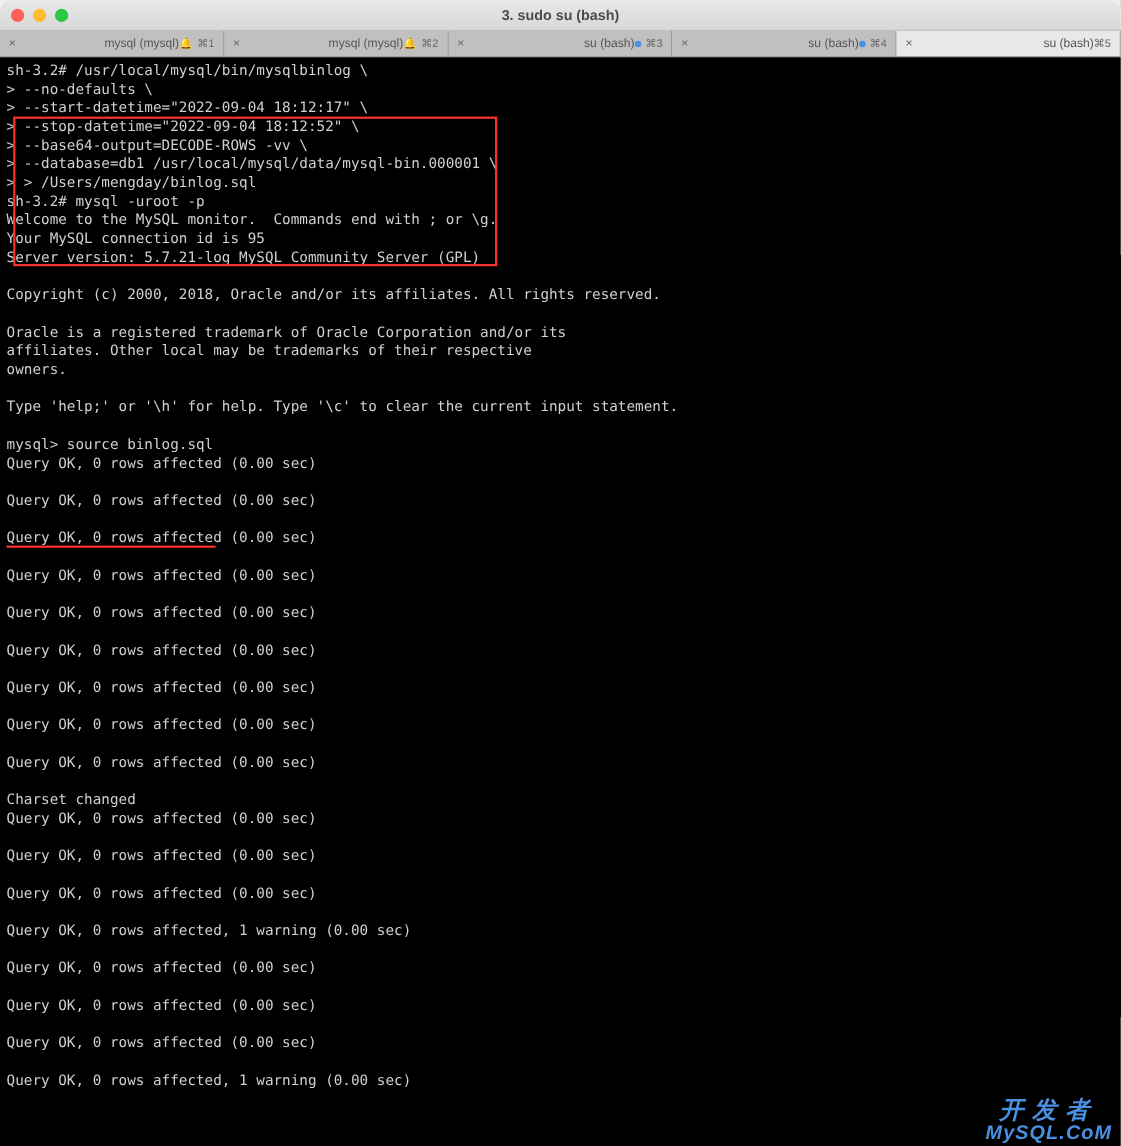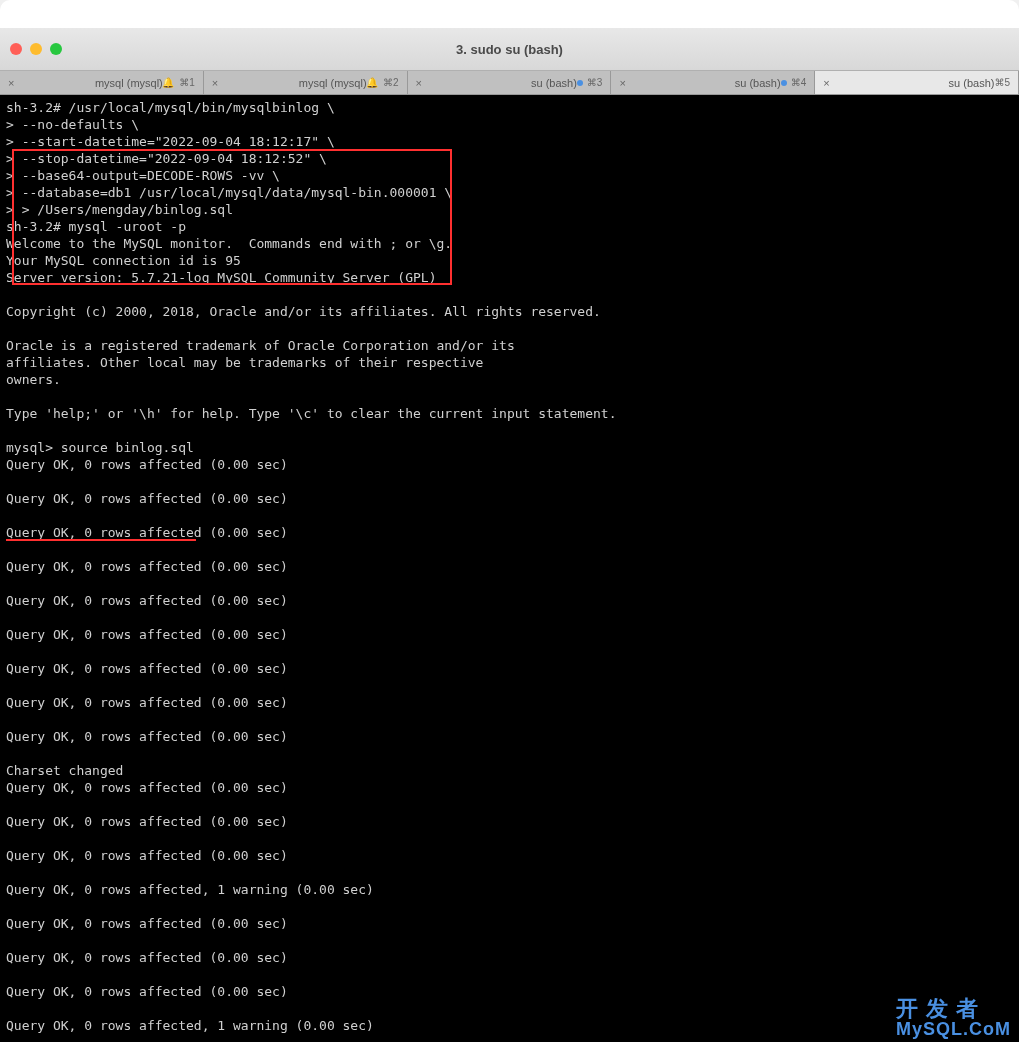--- a/index.html
+++ b/index.html
@@ -16,28 +16,27 @@
     }
     .window {
       background: #fff;
       border-radius: 10px 10px 0 0;
       overflow: hidden;
       height: 100%;
       display: flex;
       flex-direction: column;
     }
     .titlebar {
-      height: 43px;
+      height: 28px;
       background: linear-gradient(#e8e8e8, #d8d8d8);
       display: flex;
       align-items: center;
       padding: 0 10px;
       border-bottom: 1px solid #b0b0b0;
       position: relative;
-      margin-top: 28px;
     }
     .traffic-lights {
       display: flex;
       gap: 8px;
     }
     .tl {
       width: 12px;
       height: 12px;
       border-radius: 50%;
     }
@@ -129,22 +128,23 @@
     }
     .term-line {
       white-space: pre;
     }
     .watermark {
       position: absolute;
       right: 8px;
       bottom: 4px;
       font-family: Arial, sans-serif;
       font-weight: bold;
-      text-align: left;
+      text-align: center;
       line-height: 1;
+      font-style: italic;
     }
     .wm-top {
       font-size: 22px;
       color: #4a90e2;
       letter-spacing: 8px;
     }
     .wm-bot {
       font-size: 18px;
       color: #4a90e2;
       letter-spacing: 1px;

